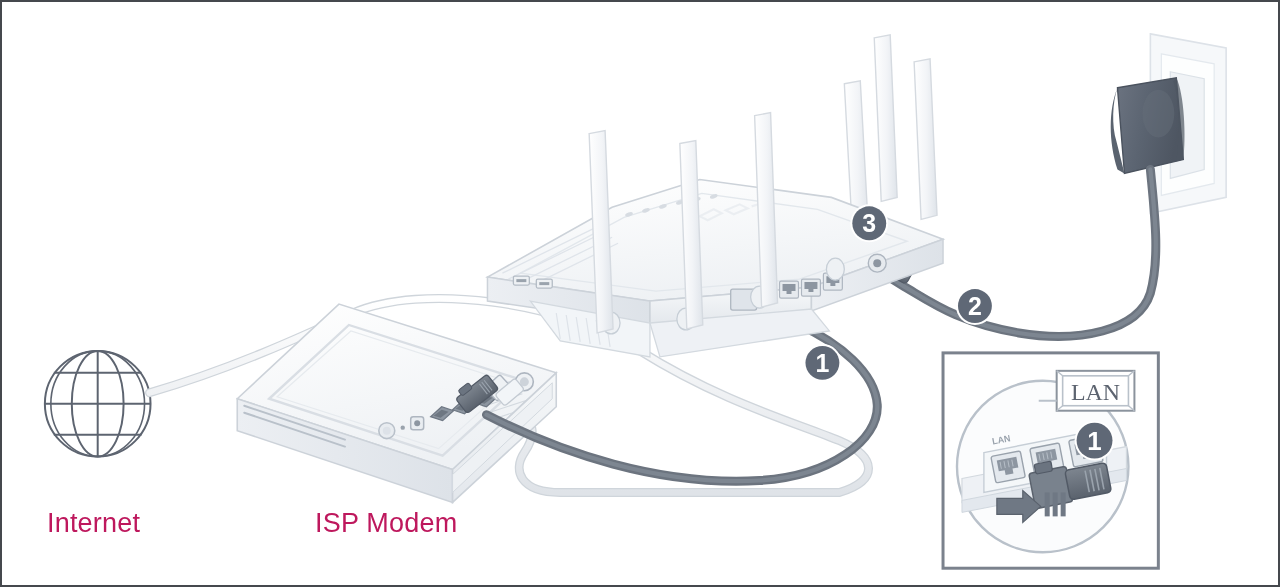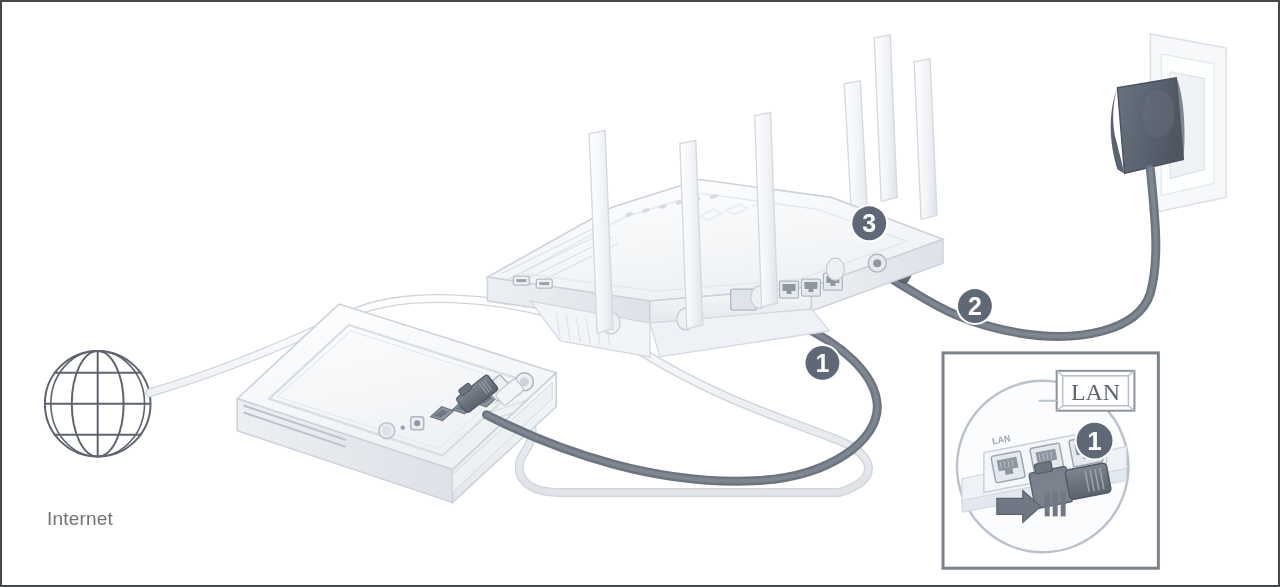--- a/index.html
+++ b/index.html
@@ -3,22 +3,22 @@
 <meta charset="utf-8">
 <style>
   html,body{margin:0;padding:0;background:#fff;}
   body{font-family:"Liberation Sans", sans-serif;}
   #stage{
     position:relative;width:1280px;height:587px;background:#ffffff;
     border:2px solid #45484d;box-sizing:border-box;overflow:hidden;
   }
   #scene{position:absolute;inset:0;}
   .lbl{
-    position:absolute;color:#737373;font-family:"Liberation Sans",sans-serif;
-    font-size:19px;font-weight:400;letter-spacing:.2px;white-space:nowrap;
+    position:absolute;color:#be185d;font-family:"Liberation Sans",sans-serif;
+    font-size:27px;font-weight:400;letter-spacing:.2px;white-space:nowrap;
   }
   #lbl-internet{left:45px;top:506px;}
   #lbl-modem{left:313px;top:506px;}
 </style>
 </head>
 <body>
 
 <div id="stage">
 
   <svg id="scene" viewBox="0 0 1280 587">
@@ -372,14 +372,15 @@
         <rect x="1064" y="375" width="66" height="30" fill="#ffffff" stroke="#b9c1ca" stroke-width="1.6"></rect>
         <path d="M1058 370 L 1064 375 M1136 370 L 1130 375 M1058 410 L 1064 405 M1136 410 L 1130 405" stroke="#b9c1ca" stroke-width="1.4"></path>
         <text x="1097" y="399" text-anchor="middle" font-family="Liberation Serif, serif" font-size="24" fill="#5d6470">LAN</text>
       </g>
 
       <line x1="1058" y1="400" x2="1040" y2="400" stroke="#b9c1ca" stroke-width="2"></line>
     </g>
   </svg>
 
   <div class="lbl" id="lbl-internet">Internet</div>
+  <div class="lbl" id="lbl-modem">ISP Modem</div>
 
 </div>
 
 </body></html>

